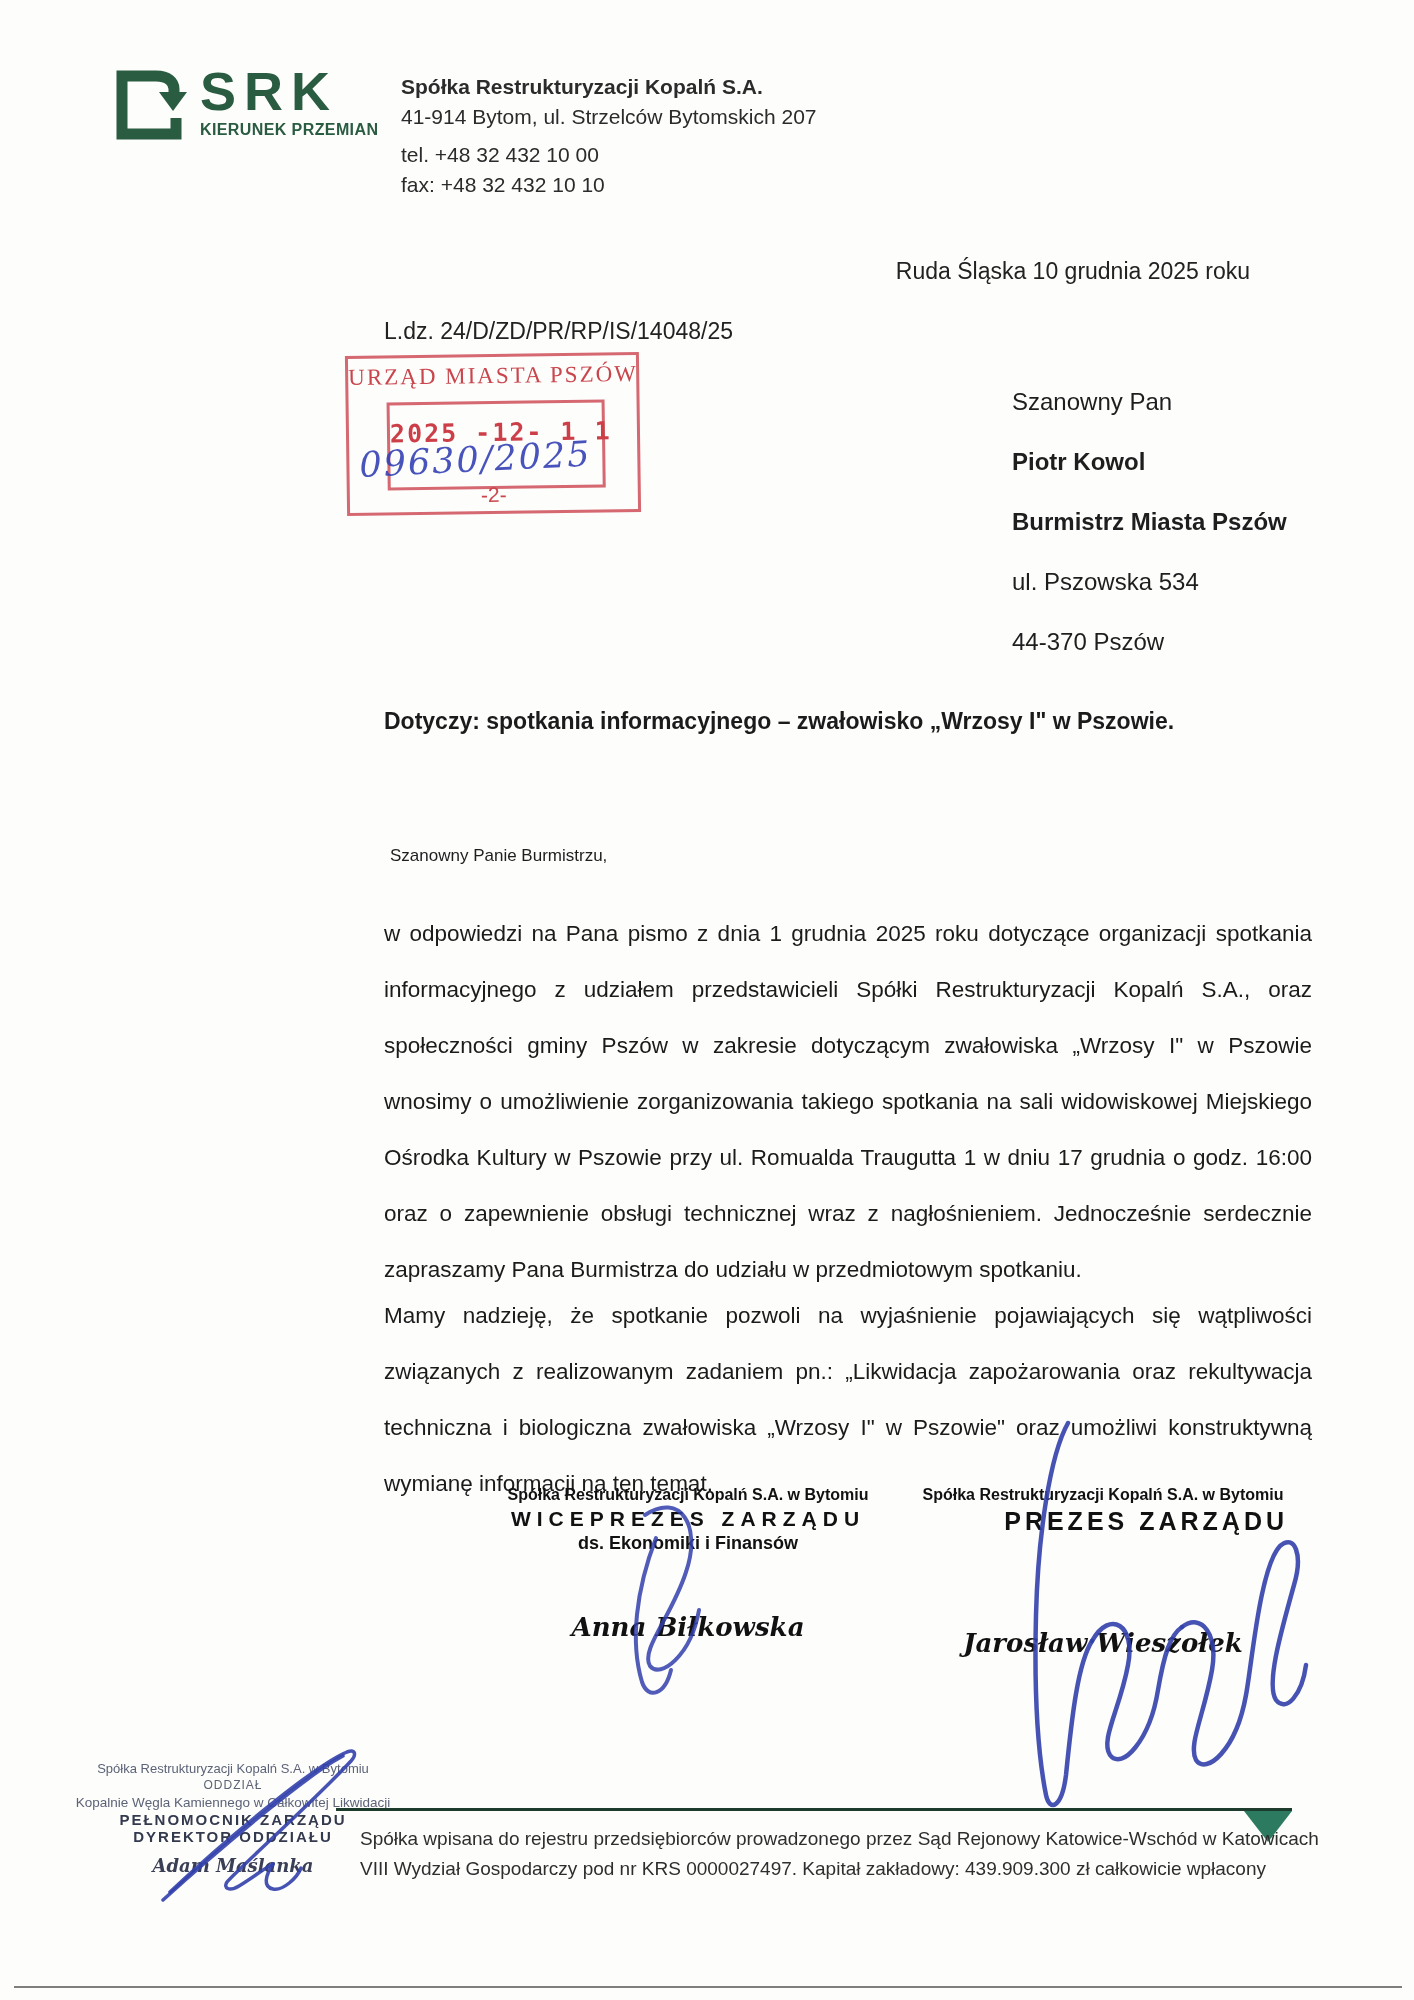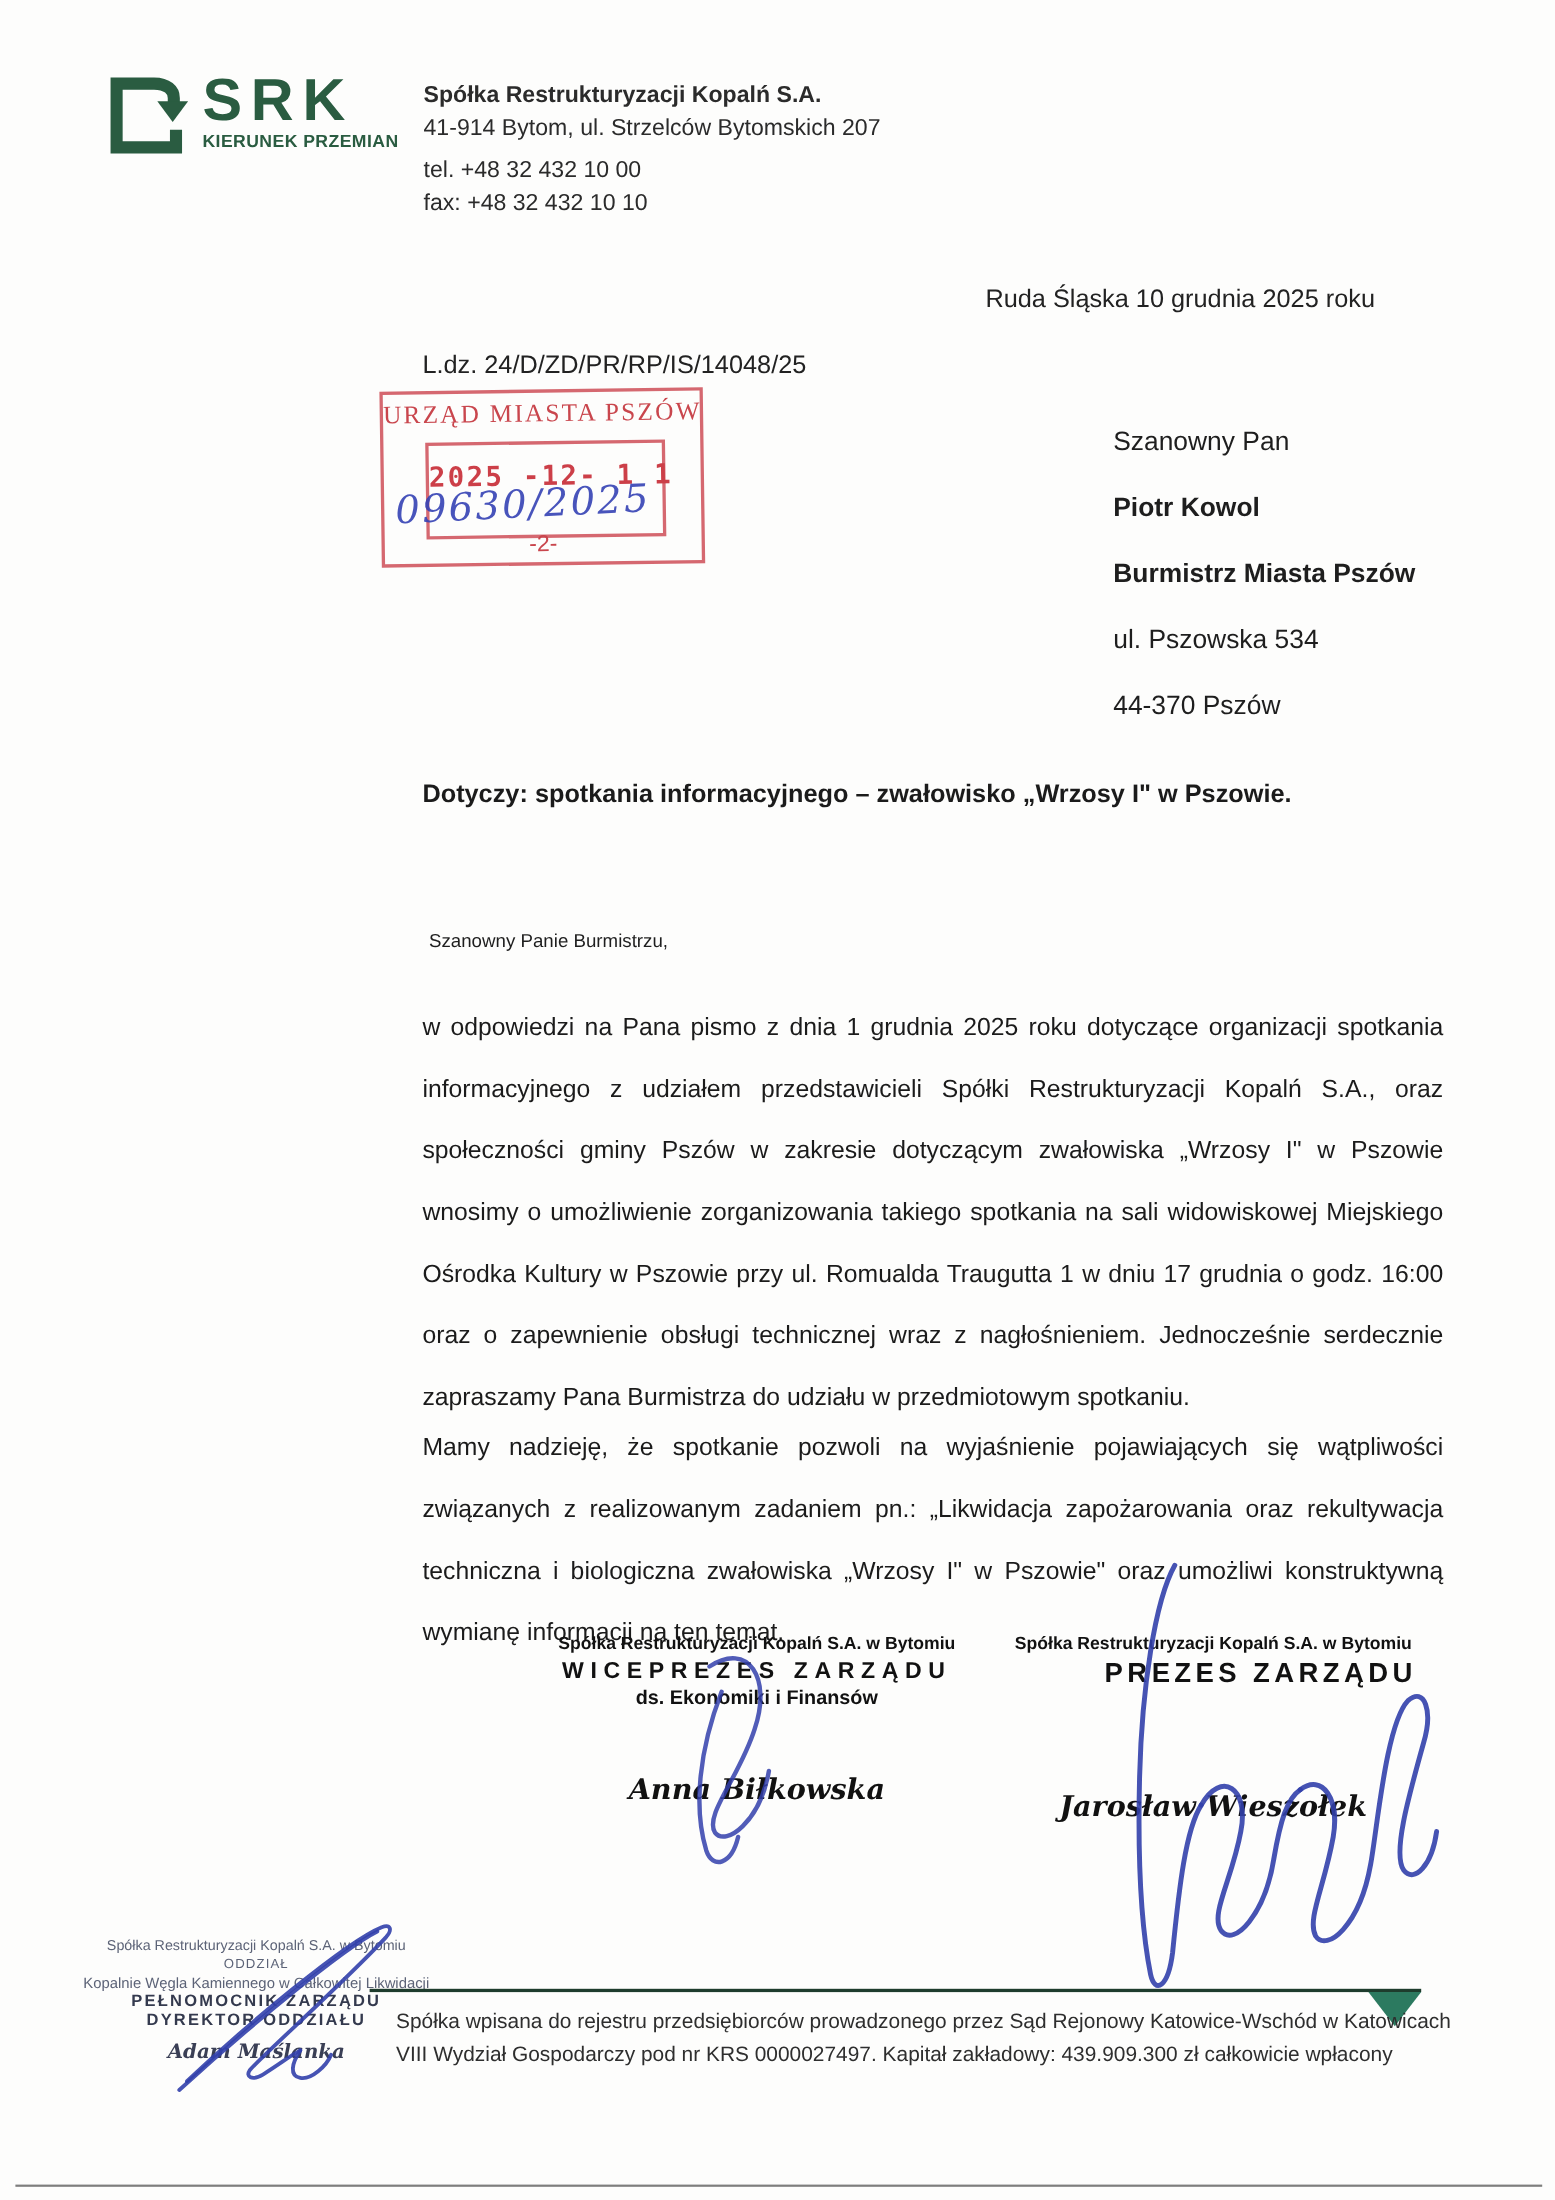--- a/index.html
+++ b/index.html
@@ -3,27 +3,27 @@
 <meta charset="utf-8">
 <style>
   html,body { margin:0; padding:0; background:#e8e8e8; }
   .page {
     position:relative; width:1414px; height:2000px; margin:0 auto;
     background:#fdfdfc; overflow:hidden;
     font-family:"Liberation Sans", sans-serif; color:#1e1e1e;
   }
 
   
-  .logo { position:absolute; left:96px; top:66px; display:flex; align-items:flex-start; }
+  .logo { position:absolute; left:112px; top:66px; display:flex; align-items:flex-start; }
   .logo svg { display:block; }
   .logo-col { margin-left:10px; }
   .logo-srk { font-size:54px; font-weight:bold; color:#2a5c41; letter-spacing:8px; line-height:0.95; }
   .logo-tagline { font-size:16px; font-weight:bold; color:#2a5c41; letter-spacing:0.4px; margin-top:4px; white-space:nowrap; }
 
-  .company-block { position:absolute; left:385px; top:72px; font-size:21px; line-height:30px; color:#2b2b2b; }
+  .company-block { position:absolute; left:401px; top:72px; font-size:21px; line-height:30px; color:#2b2b2b; }
   .company-name { font-weight:bold; }
   .hdr-gap { height:8px; }
   .ids-block { position:absolute; left:858px; top:76px; font-size:21px; line-height:30px; color:#2b2b2b; }
   .website { font-weight:bold; }
 
   
   .place-date { position:absolute; right:164px; top:258px; font-size:23px; color:#222; }
   .reference  { position:absolute; left:384px; top:318px; font-size:23px; color:#222; }
 
   

